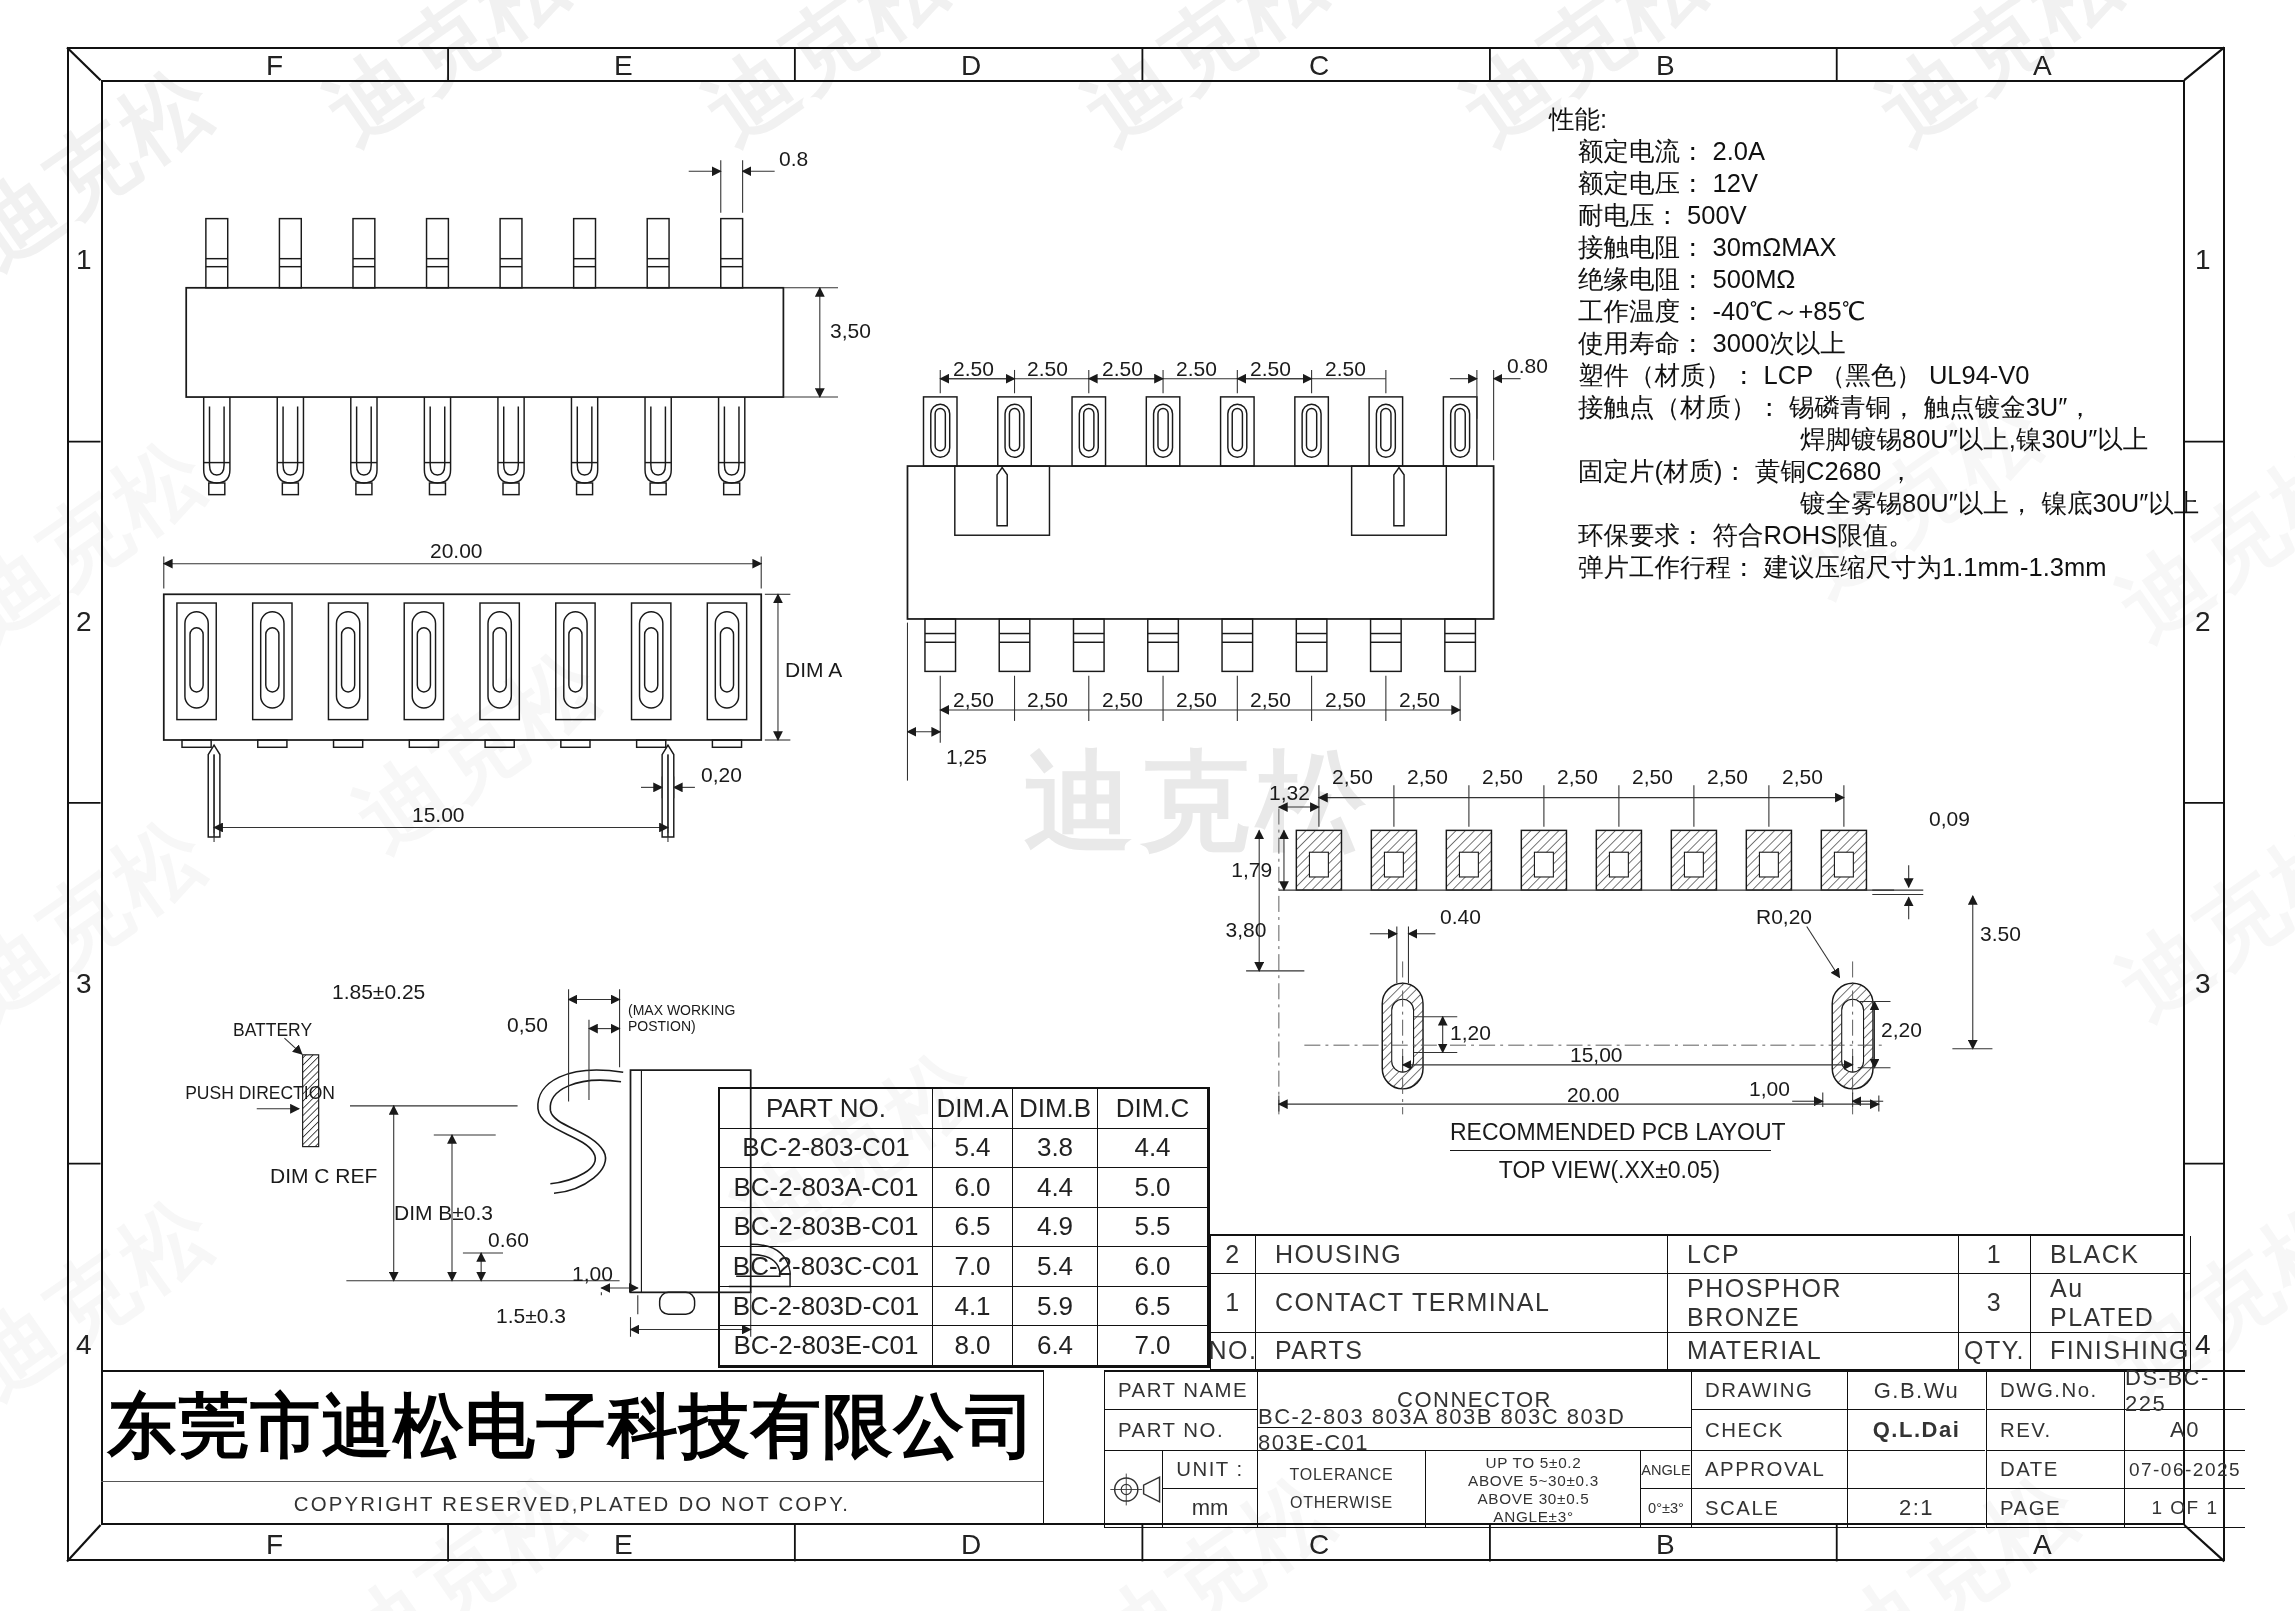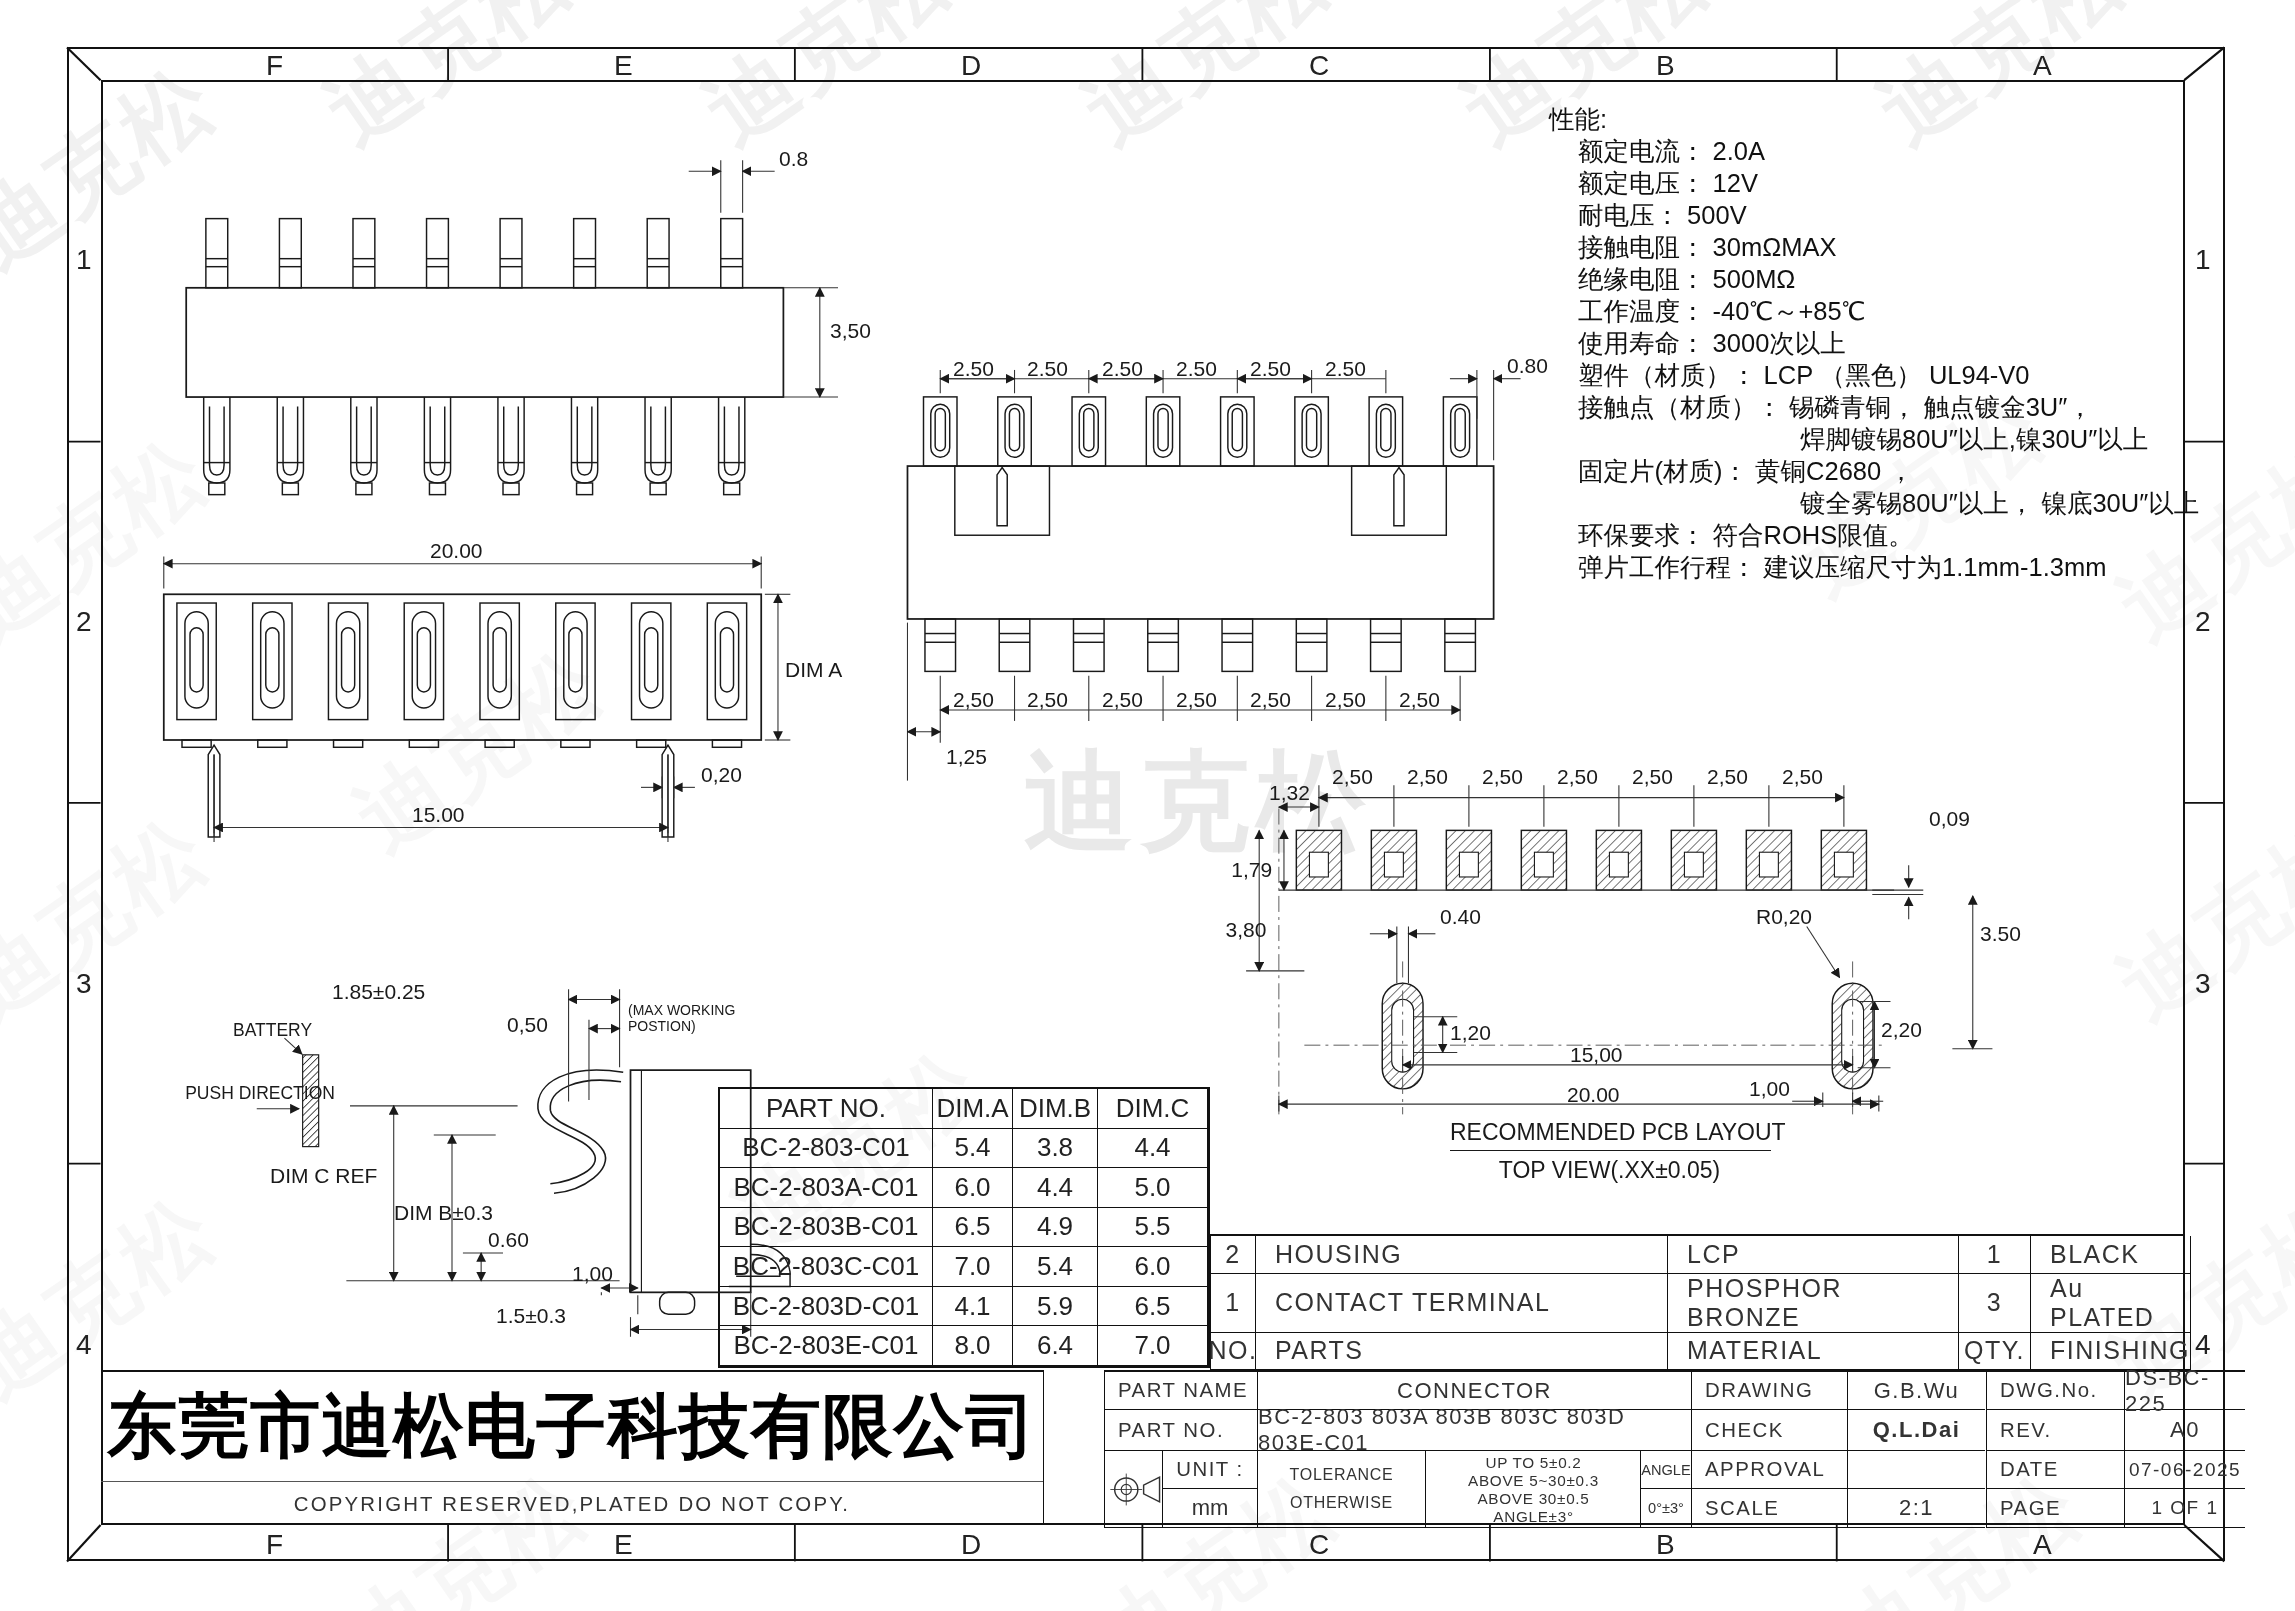--- a/index.html
+++ b/index.html
@@ -545,21 +545,21 @@
     <div class="l">FINISHING</div>
   </div>
 
   <div id="company">
     <div class="name">东莞市迪松电子科技有限公司</div>
     <div class="copy">COPYRIGHT RESERVED,PLATED DO NOT COPY.</div>
   </div>
 
   <div id="tblock">
     <div class="cell lab" style="left:0;top:0;width:153px;height:38px;">PART NAME</div>
-    <div class="cell val" style="left:153px;top:0;width:434px;height:38px;">CONNECTOR</div>
+    <div class="cell val" style="left:153px;top:0;width:434px;height:56px;">CONNECTOR</div>
     <div class="cell lab" style="left:587px;top:0;width:156px;height:38px;">DRAWING</div>
     <div class="cell val" style="left:743px;top:0;width:138px;height:38px;">G.B.Wu</div>
     <div class="cell lab" style="left:882px;top:0;width:138px;height:38px;">DWG.No.</div>
     <div class="cell val" style="left:1020px;top:0;width:121px;height:38px;">DS-BC-225</div>
 
     <div class="cell lab" style="left:0;top:38px;width:153px;height:41px;">PART NO.</div>
     <div class="cell val" style="left:153px;top:38px;width:434px;height:41px;">BC-2-803 803A 803B 803C 803D 803E-C01</div>
     <div class="cell lab" style="left:587px;top:38px;width:156px;height:41px;">CHECK</div>
     <div class="cell val" style="left:743px;top:38px;width:138px;height:41px;font-weight:bold;">Q.L.Dai</div>
     <div class="cell lab" style="left:882px;top:38px;width:138px;height:41px;">REV.</div>

